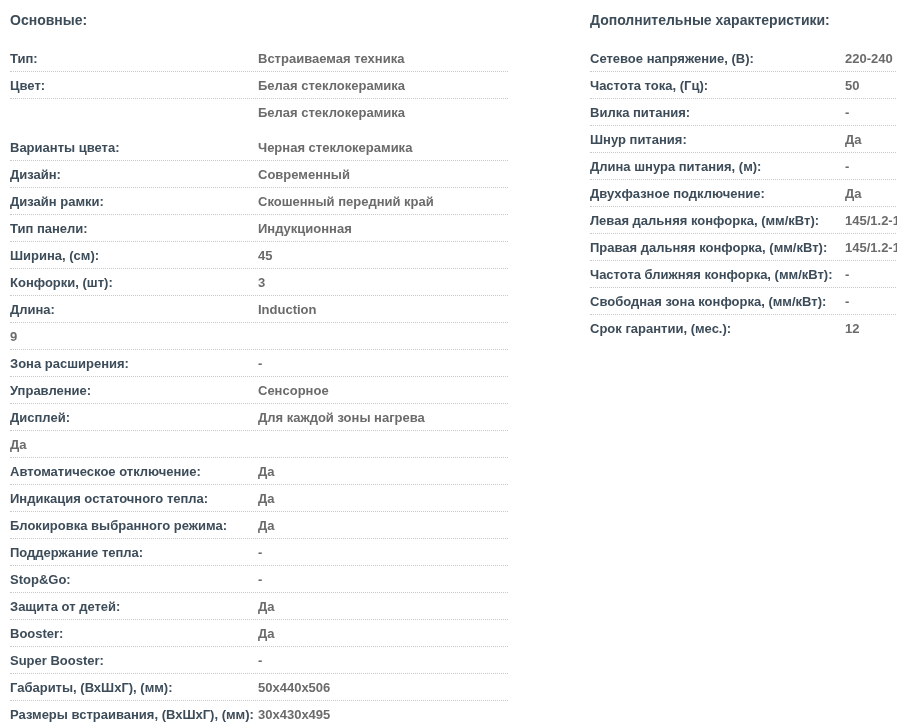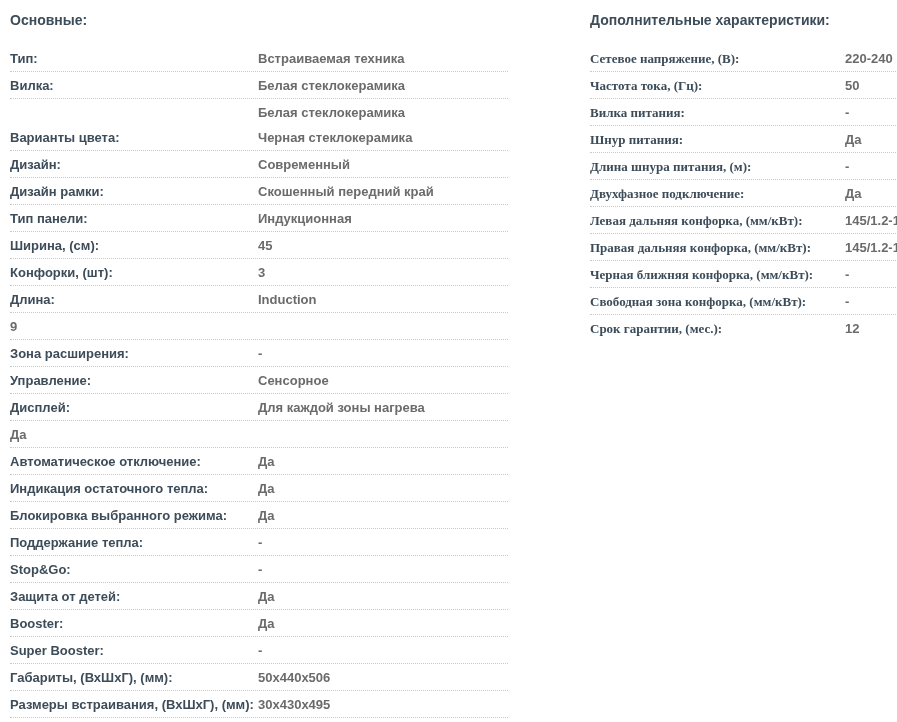--- a/index.html
+++ b/index.html
@@ -29,49 +29,49 @@
   [data-rows="1"] .row:last-child { border-bottom:none; }
 
   .label {
     flex:0 0 auto;
     min-width:248px;
     white-space:nowrap;
     font-size:13px; line-height:16px;
     font-weight:bold;
     color:#3d4c59;
   }
-  .col-right .label { min-width:255px;font-family:Liberation Serif, serif; }
+  .col-right .label { min-width:255px; }
 
   .value {
     font-size:13px; line-height:16px;
     color:#6b6b6b;
     font-weight:bold;
   }
-  .value .line + .line { margin-top:9px; }
+  .value .line + .line { margin-top:19px; }
 
   .partial-row {
     padding-top:6px;
     border-bottom:none;
   }
   .partial-row .label { min-width:0; }
 </style>
 </head>
 <body>
 
 <div class="col col-left">
   <div class="section-title">Основные:</div>
   <div data-rows="0">
       <div class="row">
         <div class="label">Тип:</div>
         <div class="value">
           <div class="line">Встраиваемая техника</div>
         </div>
       </div>
       <div class="row">
-        <div class="label">Вилка:</div>
+        <div class="label">Цвет:</div>
         <div class="value">
           <div class="line">Белая стеклокерамика</div>
         </div>
       </div>
       <div class="row">
         <div class="label">Варианты цвета:</div>
         <div class="value">
           <div class="line">Белая стеклокерамика</div>
           <div class="line">Черная стеклокерамика</div>
         </div>
@@ -251,21 +251,21 @@
           <div class="line">145/1.2-1.6</div>
         </div>
       </div>
       <div class="row">
         <div class="label">Правая дальняя конфорка, (мм/кВт):</div>
         <div class="value">
           <div class="line">145/1.2-1.6</div>
         </div>
       </div>
       <div class="row">
-        <div class="label">Черная ближняя конфорка, (мм/кВт):</div>
+        <div class="label">Частота ближняя конфорка, (мм/кВт):</div>
         <div class="value">
           <div class="line">-</div>
         </div>
       </div>
       <div class="row">
         <div class="label">Свободная зона конфорка, (мм/кВт):</div>
         <div class="value">
           <div class="line">-</div>
         </div>
       </div>

